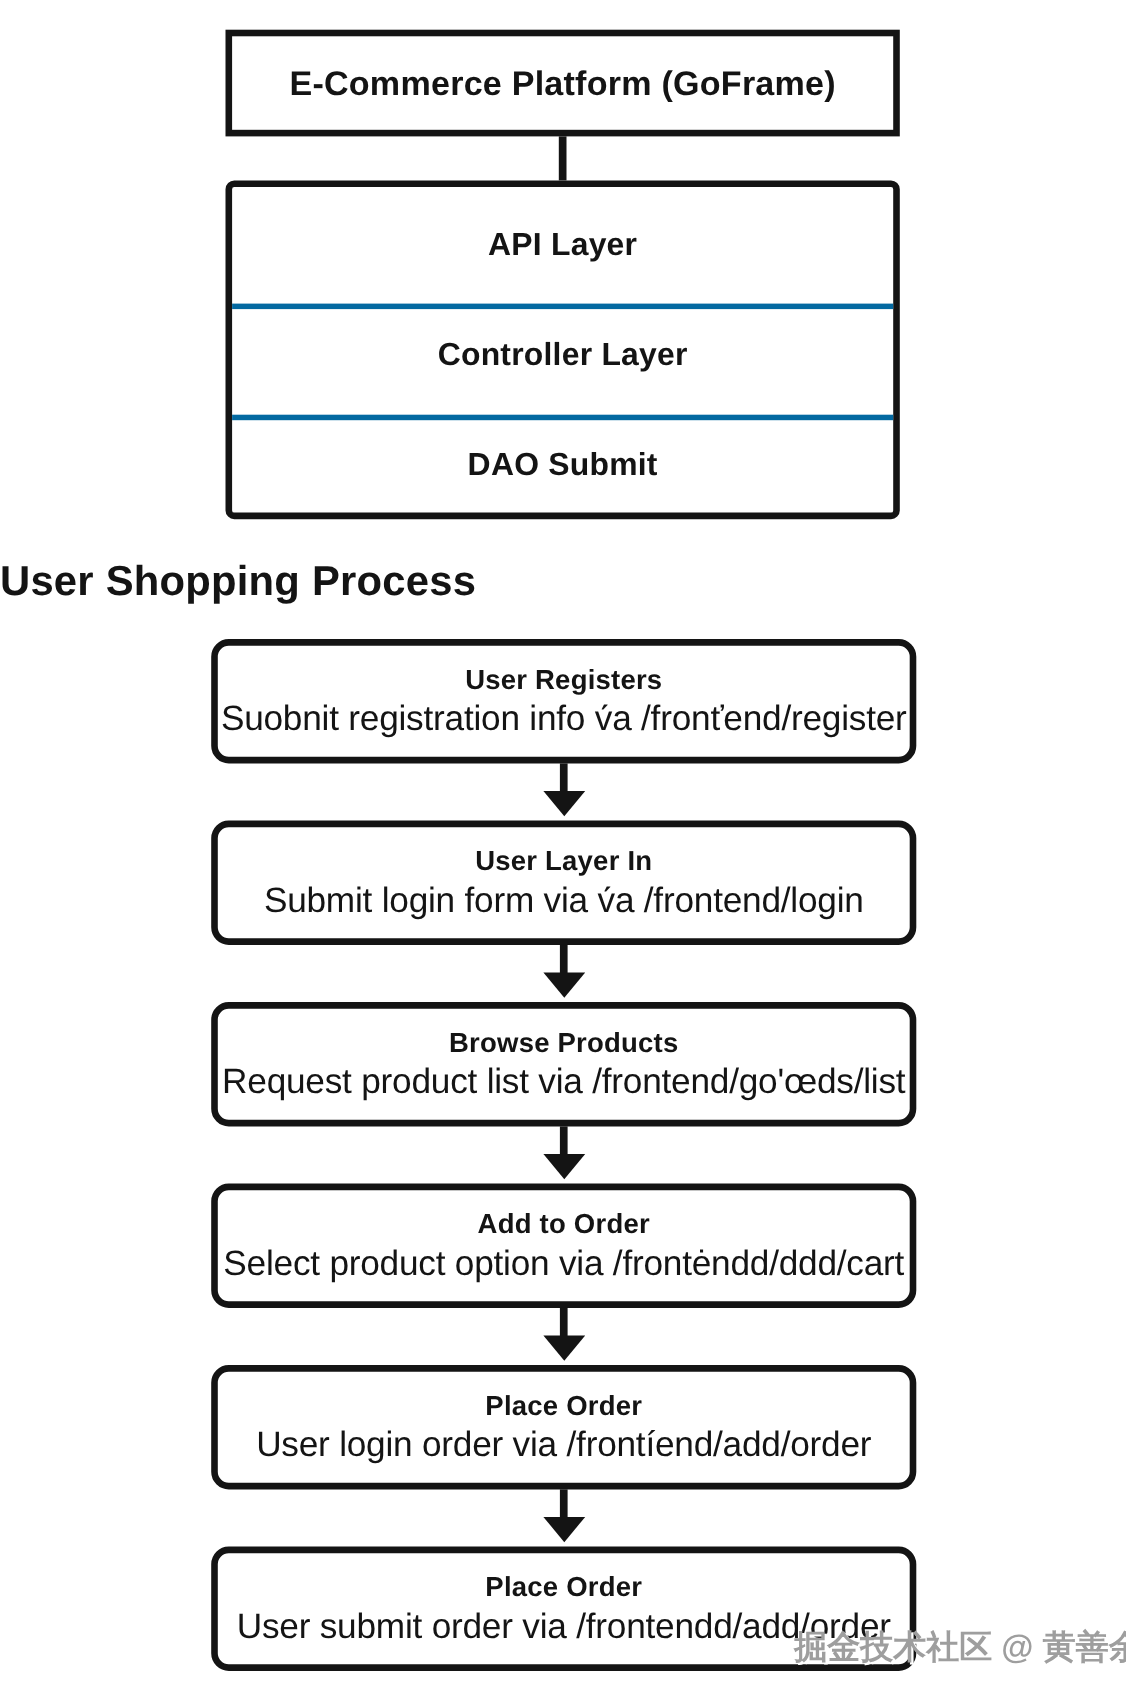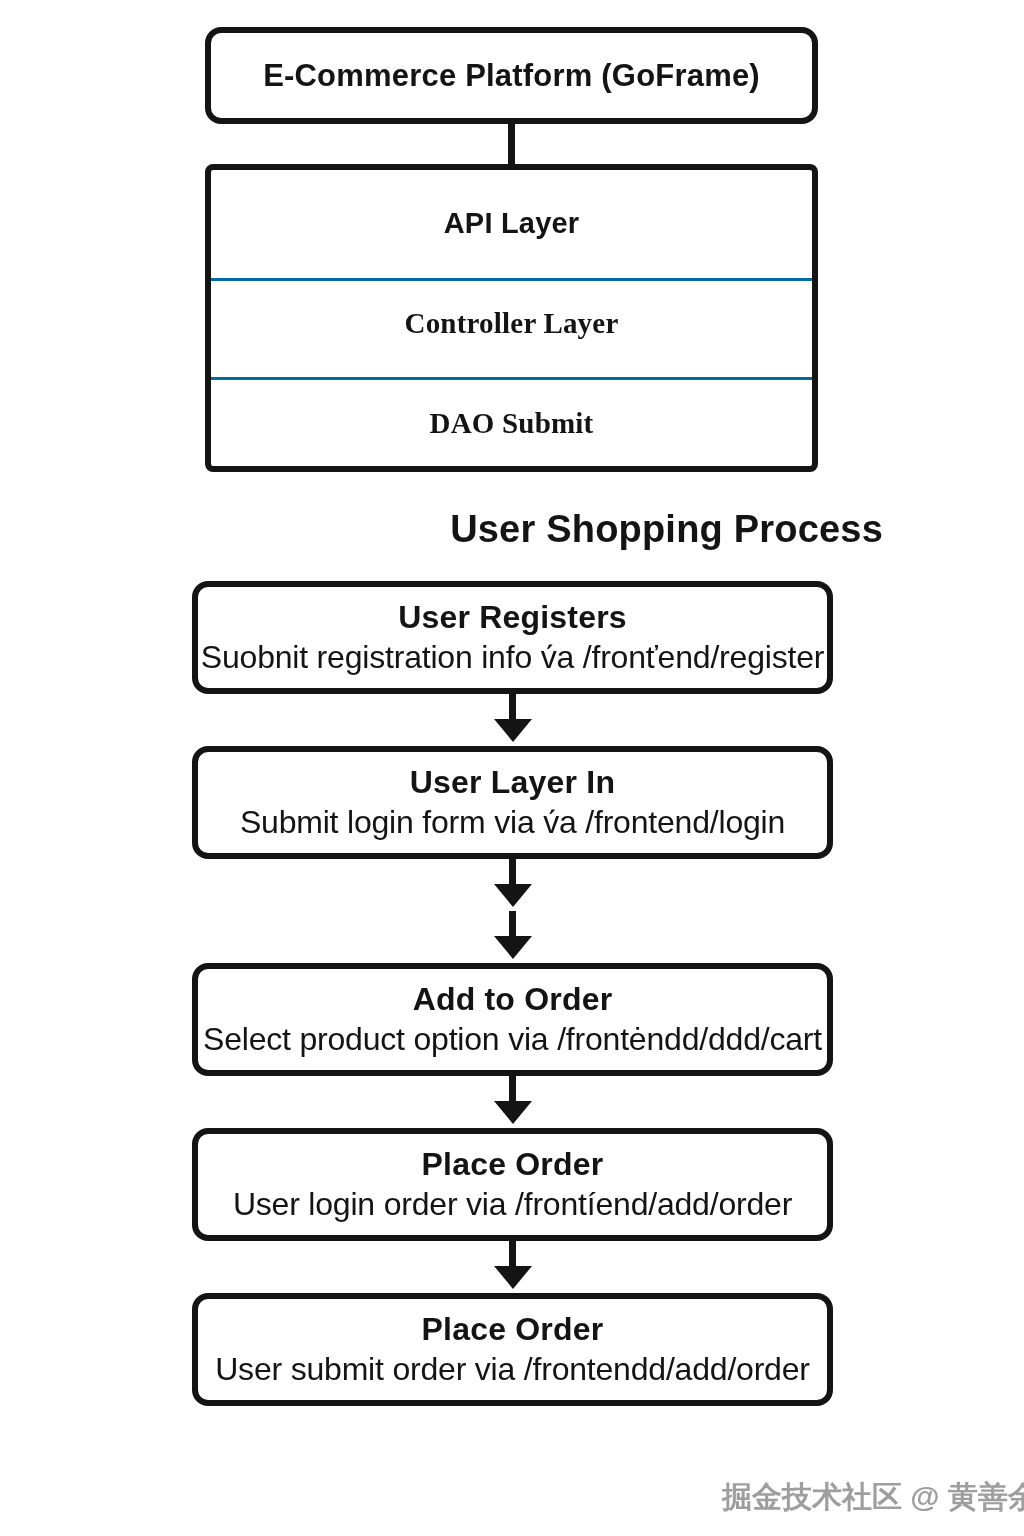--- a/index.html
+++ b/index.html
@@ -22,21 +22,21 @@
     position: absolute;
     left: 205px;
     top: 27px;
     width: 613px;
   }
   .platform-box {
     box-sizing: border-box;
     width: 100%;
     height: 97px;
     border: 6px solid #141414;
-    border-radius: 16px;
+    border-radius: 0;
     display: flex;
     align-items: center;
     justify-content: center;
     font-size: 31px;
     font-weight: 600;
     letter-spacing: 0.2px;
     background: #ffffff;
   }
   .connector {
     width: 7px;
@@ -58,35 +58,33 @@
     flex: 1;
     display: flex;
     align-items: center;
     justify-content: center;
     font-size: 29px;
     font-weight: 600;
     letter-spacing: 0.2px;
     margin-top: 11px;
   }
   .layer-row + .layer-row {
-    border-top: 3px solid #0369a1;
-    font-family: Liberation Serif, serif;
+    border-top: 5px solid #0369a1;
   }
 
   
   .process-title {
     position: absolute;
     left: 0;
     top: 508px;
     width: 864px;
-    text-align: right;
+    text-align: left;
     font-size: 38px;
     font-weight: 700;
     letter-spacing: 0.2px;
-    margin-left: 19px;
   }
   .flow {
     position: absolute;
     left: 192px;
     top: 581px;
     width: 641px;
     display: flex;
     flex-direction: column;
   }
   .step-box {
@@ -95,21 +93,21 @@
     height: 113px;
     border: 6px solid #141414;
     border-radius: 16px;
     display: flex;
     flex-direction: column;
     align-items: center;
     justify-content: center;
     background: #ffffff;
   }
   .step-title {
-    font-size: 32px;
+    font-size: 25px;
     font-weight: 700;
     line-height: 1.2;
     letter-spacing: 0.2px;
   }
   .step-sub {
     font-size: 32px;
     font-weight: 400;
     line-height: 1.25;
     white-space: nowrap;
     letter-spacing: -0.2px;
@@ -185,20 +183,24 @@
 
     <div class="step-box">
       <div class="step-title">User Layer In</div>
       <div class="step-sub">Submit login form via v́a /frontend/login</div>
     </div>
     <div class="arrow">
       <div class="shaft"></div>
       <div class="head"></div>
     </div>
 
+    <div class="step-box">
+      <div class="step-title">Browse Products</div>
+      <div class="step-sub">Request product list via /frontend/go'œds/list</div>
+    </div>
     <div class="arrow">
       <div class="shaft"></div>
       <div class="head"></div>
     </div>
 
     <div class="step-box">
       <div class="step-title">Add to Order</div>
       <div class="step-sub">Select product option via /frontėndd/ddd/cart</div>
     </div>
     <div class="arrow">

